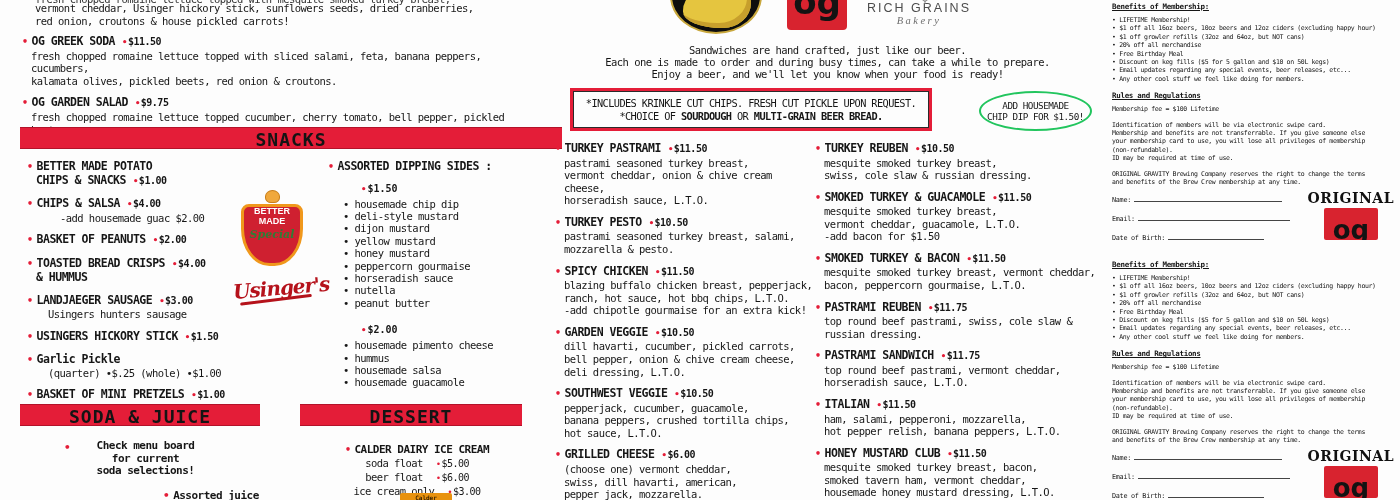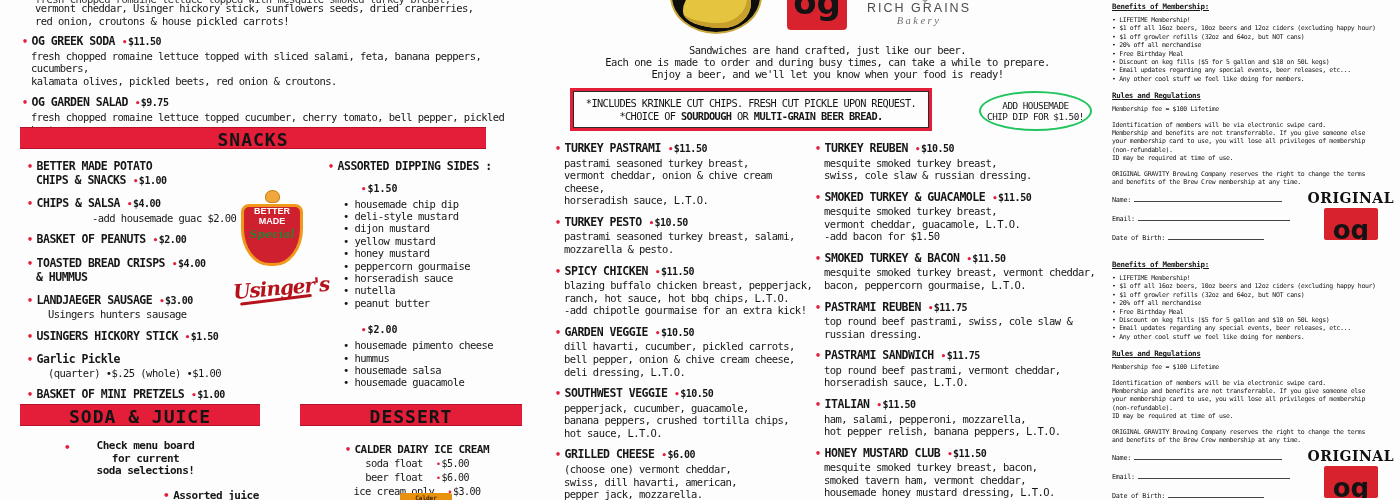--- a/index.html
+++ b/index.html
@@ -19,21 +19,21 @@
   
   .mi{margin-bottom:9px;padding-left:9px}
   .mi-head{font-size:11.5px;font-weight:bold;letter-spacing:-0.5px;line-height:13.5px}
   .mi-head::before{content:"•";color:#e41d38;margin-left:-9px;margin-right:4px;font-size:10px}
   .mi-name{white-space:pre-line}
   .mi-name2{font-size:11.5px;font-weight:bold;letter-spacing:-0.5px;line-height:13.5px}
   .price{font-weight:bold;font-size:10px;margin-left:7px;white-space:nowrap}
   .price::before{content:"•";color:#e41d38;margin-right:1px;font-size:9px}
   .mi-desc{font-size:10.5px;letter-spacing:-0.55px;line-height:12.6px;white-space:pre-line}
   .mi-note{font-size:10.5px;letter-spacing:-0.55px;line-height:12.6px;margin-left:12px}
-  .note-deep{margin-left:56px}
+  .note-deep{margin-left:24px}
 
   
   .left-flow{position:absolute;left:22px;top:2px;width:506px}
   .cutline{position:absolute;left:35px;top:-7px;font-size:10.5px;letter-spacing:-0.55px;color:#333}
   .snack-flow{position:absolute;left:27px;top:160px;width:212px}
   .dip-flow{position:absolute;left:337px;top:160px;width:200px}
   .dip-price{margin-left:24px;margin-top:3px;margin-bottom:2px}
   .dip-list{font-size:10.5px;letter-spacing:-0.55px;line-height:12.4px;white-space:pre;margin-left:6px}
 
   
@@ -121,21 +121,21 @@
     <div class="mi-desc">fresh chopped romaine lettuce topped with sliced salami, feta, banana peppers, cucumbers,
 kalamata olives, pickled beets, red onion &amp; croutons.</div>
   </div>
   <div class="mi">
     <div class="mi-head"><span class="mi-name">OG GARDEN SALAD</span><span class="price">$9.75</span></div>
     <div class="mi-desc">fresh chopped romaine lettuce topped cucumber, cherry tomato, bell pepper, pickled beets,
 sunflower seeds, house pickled carrots, red onion, &amp; croutons.</div>
   </div>
 </div>
 
-<div class="banner" style="left:20px;top:127px;width:466px">SNACKS</div>
+<div class="banner" style="left:20px;top:127px;width:542px">SNACKS</div>
 
 <div class="snack-flow">
   <div class="mi">
     <div class="mi-head"><span class="mi-name">BETTER MADE POTATO
 CHIPS &amp; SNACKS</span><span class="price">$1.00</span></div>
   </div>
   <div class="mi">
     <div class="mi-head"><span class="mi-name">CHIPS &amp; SALSA</span><span class="price">$4.00</span></div>
     <div class="mi-note note-deep">-add housemade guac $2.00</div>
   </div>

